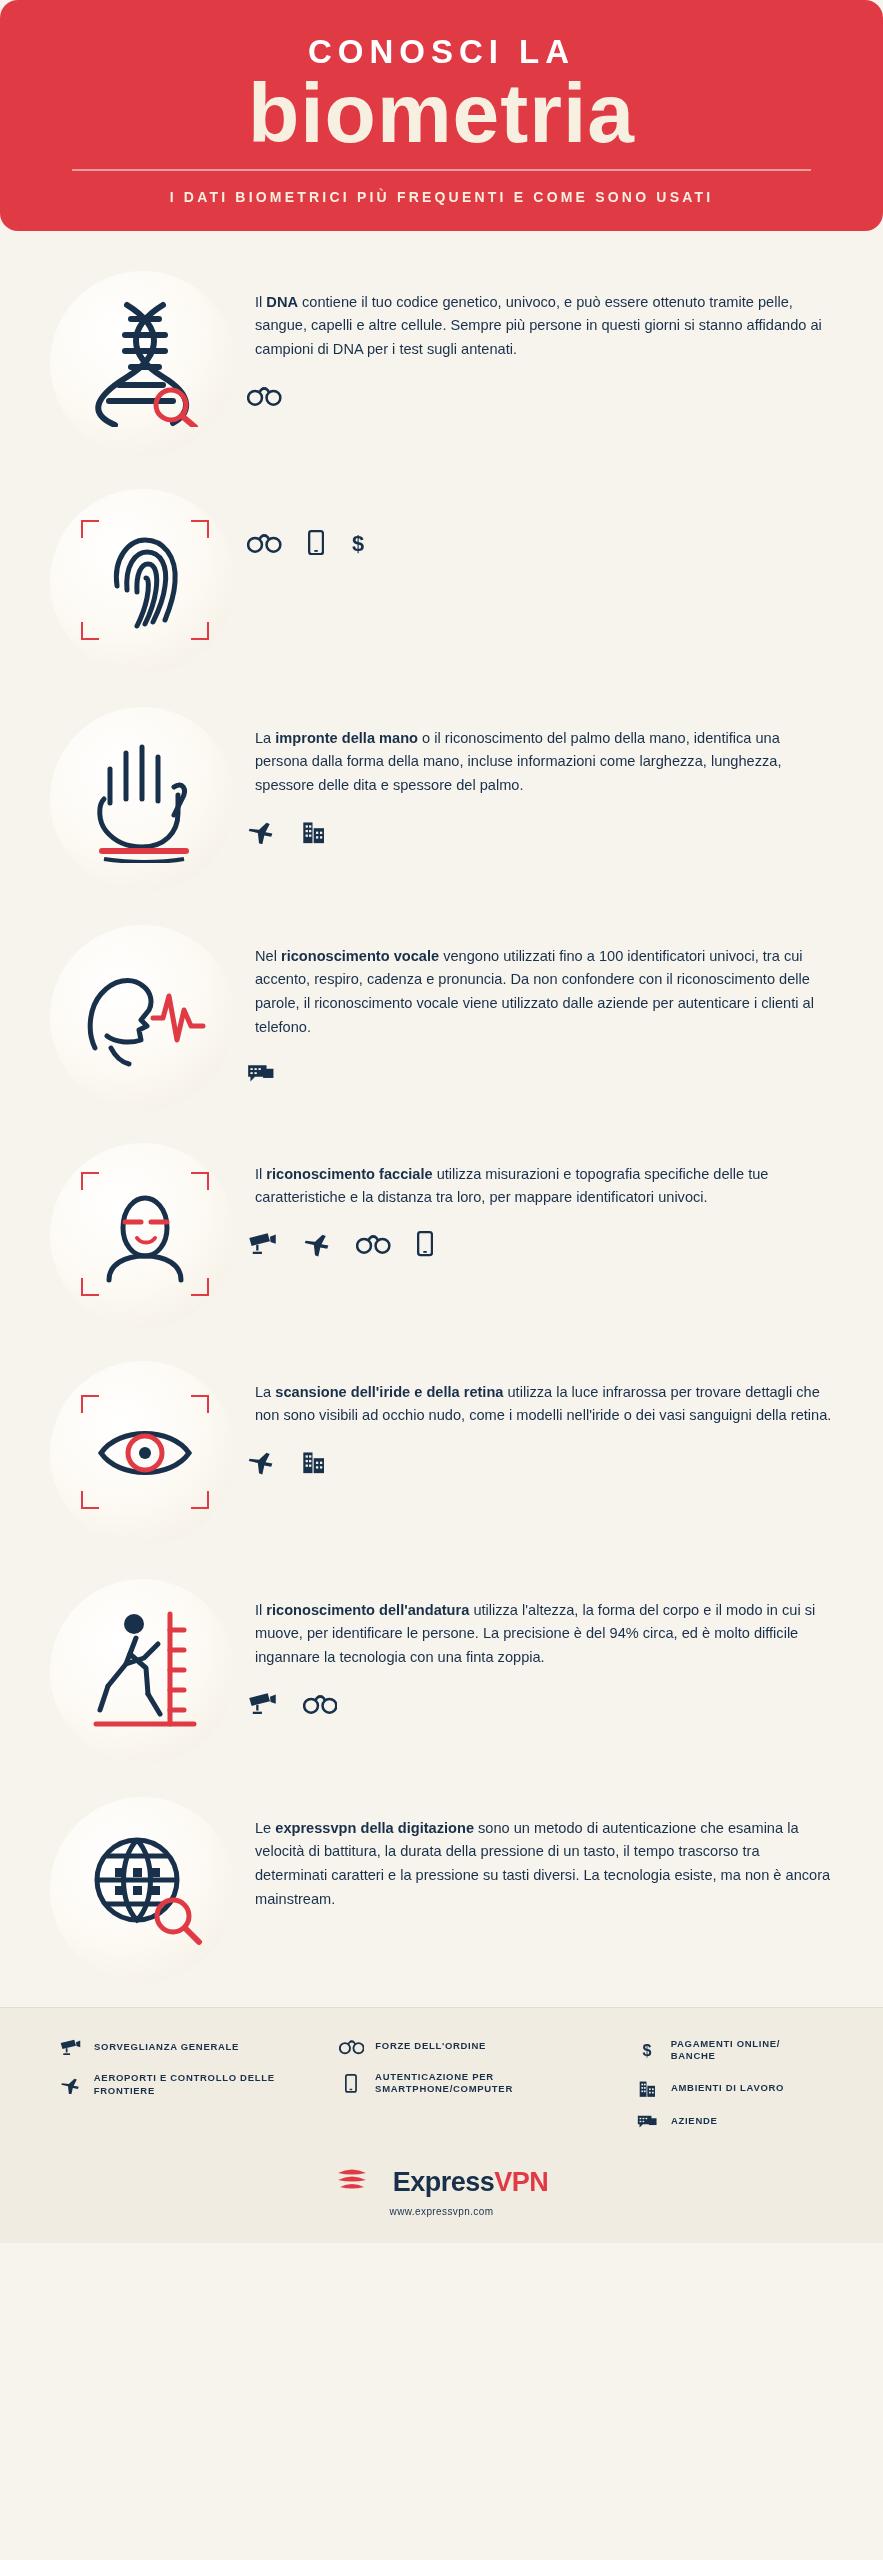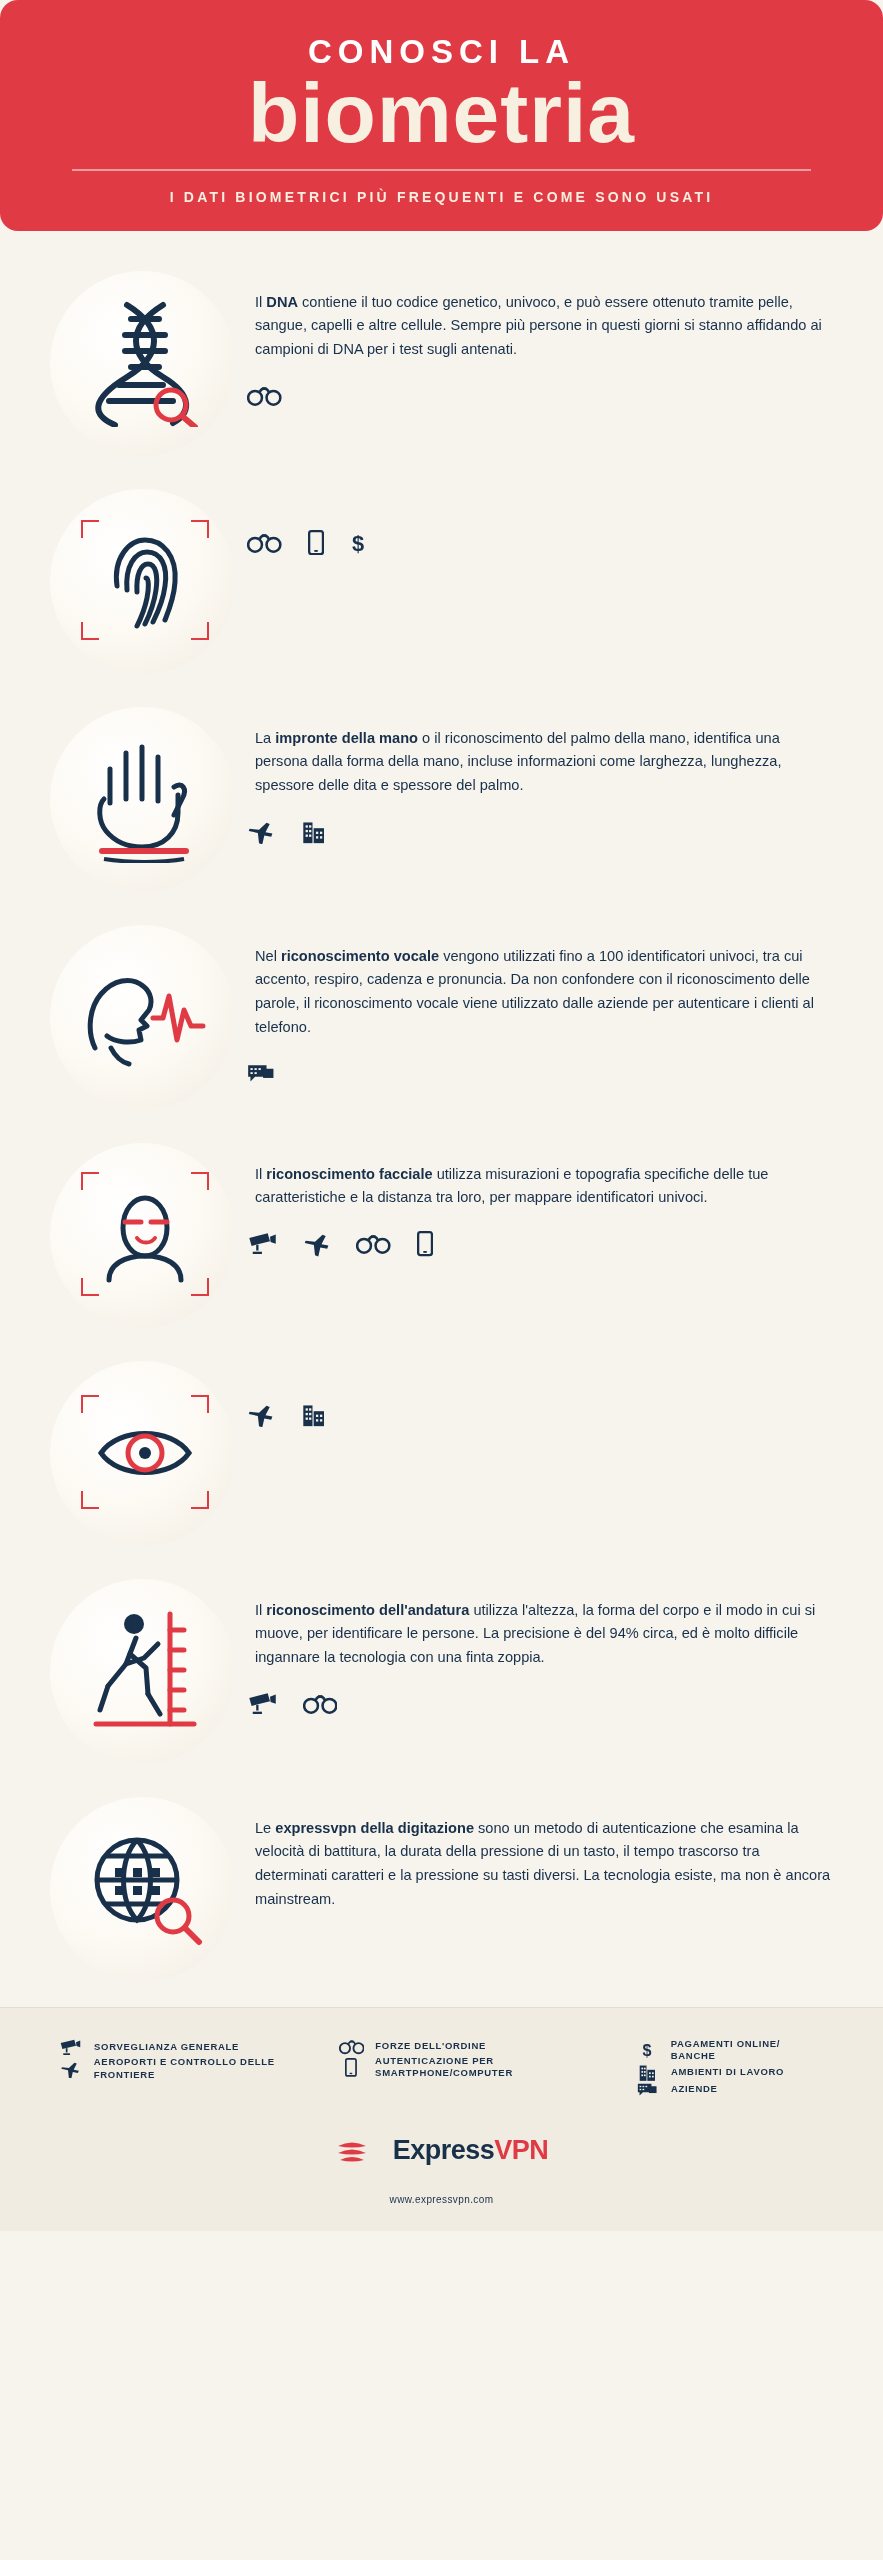--- a/index.html
+++ b/index.html
@@ -107,43 +107,43 @@
   .tag { display: flex; align-items: center; }
 
   
   .legend {
     background: #f1ece2;
     border-top: 1px solid #e3dcd0;
     padding: 30px 56px 20px 56px;
     display: flex;
     justify-content: space-between;
   }
-  .legcol { display: flex; flex-direction: column; gap: 0; }
+  .legcol { display: flex; flex-direction: column; gap: 16px; }
   .legitem { display: flex; align-items: center; gap: 10px; }
   .legitem .lbl {
     font-size: 9.5px;
     font-weight: bold;
     letter-spacing: 0.7px;
     color: #18304a;
     line-height: 1.35;
     text-transform: uppercase;
   }
   .legicon { width: 28px; display: flex; justify-content: center; }
 
   
   .footer {
     background: #f1ece2;
     padding: 18px 0 26px 0;
     text-align: center;
   }
   .brand {
     display: inline-flex;
-    align-items: flex-end;
+    align-items: flex-start;
     gap: 24px;
-    margin-bottom: 28px;
+    margin-bottom: 8px;
   }
   .brandname {
     font-size: 27px;
     font-weight: bold;
     color: #18304a;
     letter-spacing: -0.5px;
   }
   .brandname .vpn { color: #e03a45; }
   .url {
     font-size: 10px;
@@ -383,20 +383,21 @@
    <path d="M18 114 L0 114 L0 96" stroke="#e03a45" stroke-width="4" fill="none"></path>
       <g transform="translate(16,22)">
         <path d="M4 36 C22 10 74 10 92 36 C74 62 22 62 4 36 Z" stroke="#18304a" stroke-width="5" fill="none"></path>
         <circle cx="48" cy="36" r="17" stroke="#e03a45" stroke-width="5" fill="none"></circle>
         <circle cx="48" cy="36" r="6" fill="#18304a"></circle>
       </g>
     </svg>
           </div>
         </div>
         <div class="txtwrap">
+          <div class="txt">La <b>scansione dell'iride e della retina</b> utilizza la luce infrarossa per trovare dettagli che non sono visibili ad occhio nudo, come i modelli nell'iride o dei vasi sanguigni della retina.</div>
           <div class="tags">
             <span class="tag">
               <svg width="27.599999999999998" height="25.299999999999997" viewBox="0 0 24 22">
                 <path d="M2 12 L10 10 L14 2 L17 2 L16 10 L22 9 L22 12 L16 13 L17 21 L14 21 L10 13 L2 14 Z" fill="#18304a" transform="rotate(20 12 11)"></path>
               </svg>
             </span>
             <span class="tag">
               <svg width="25.299999999999997" height="25.299999999999997" viewBox="0 0 22 22">
                 <rect x="2" y="3" width="8" height="18" fill="#18304a"></rect>
                 <rect x="11" y="8" width="9" height="13" fill="#18304a"></rect>

